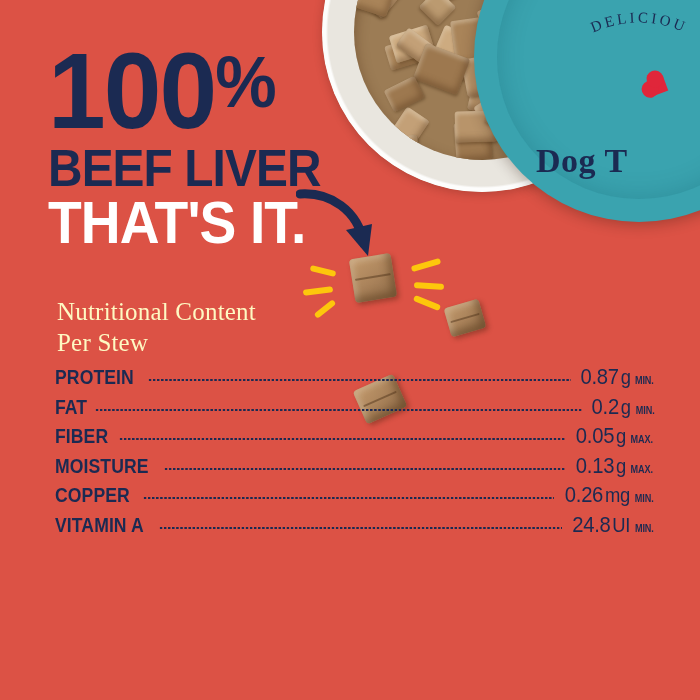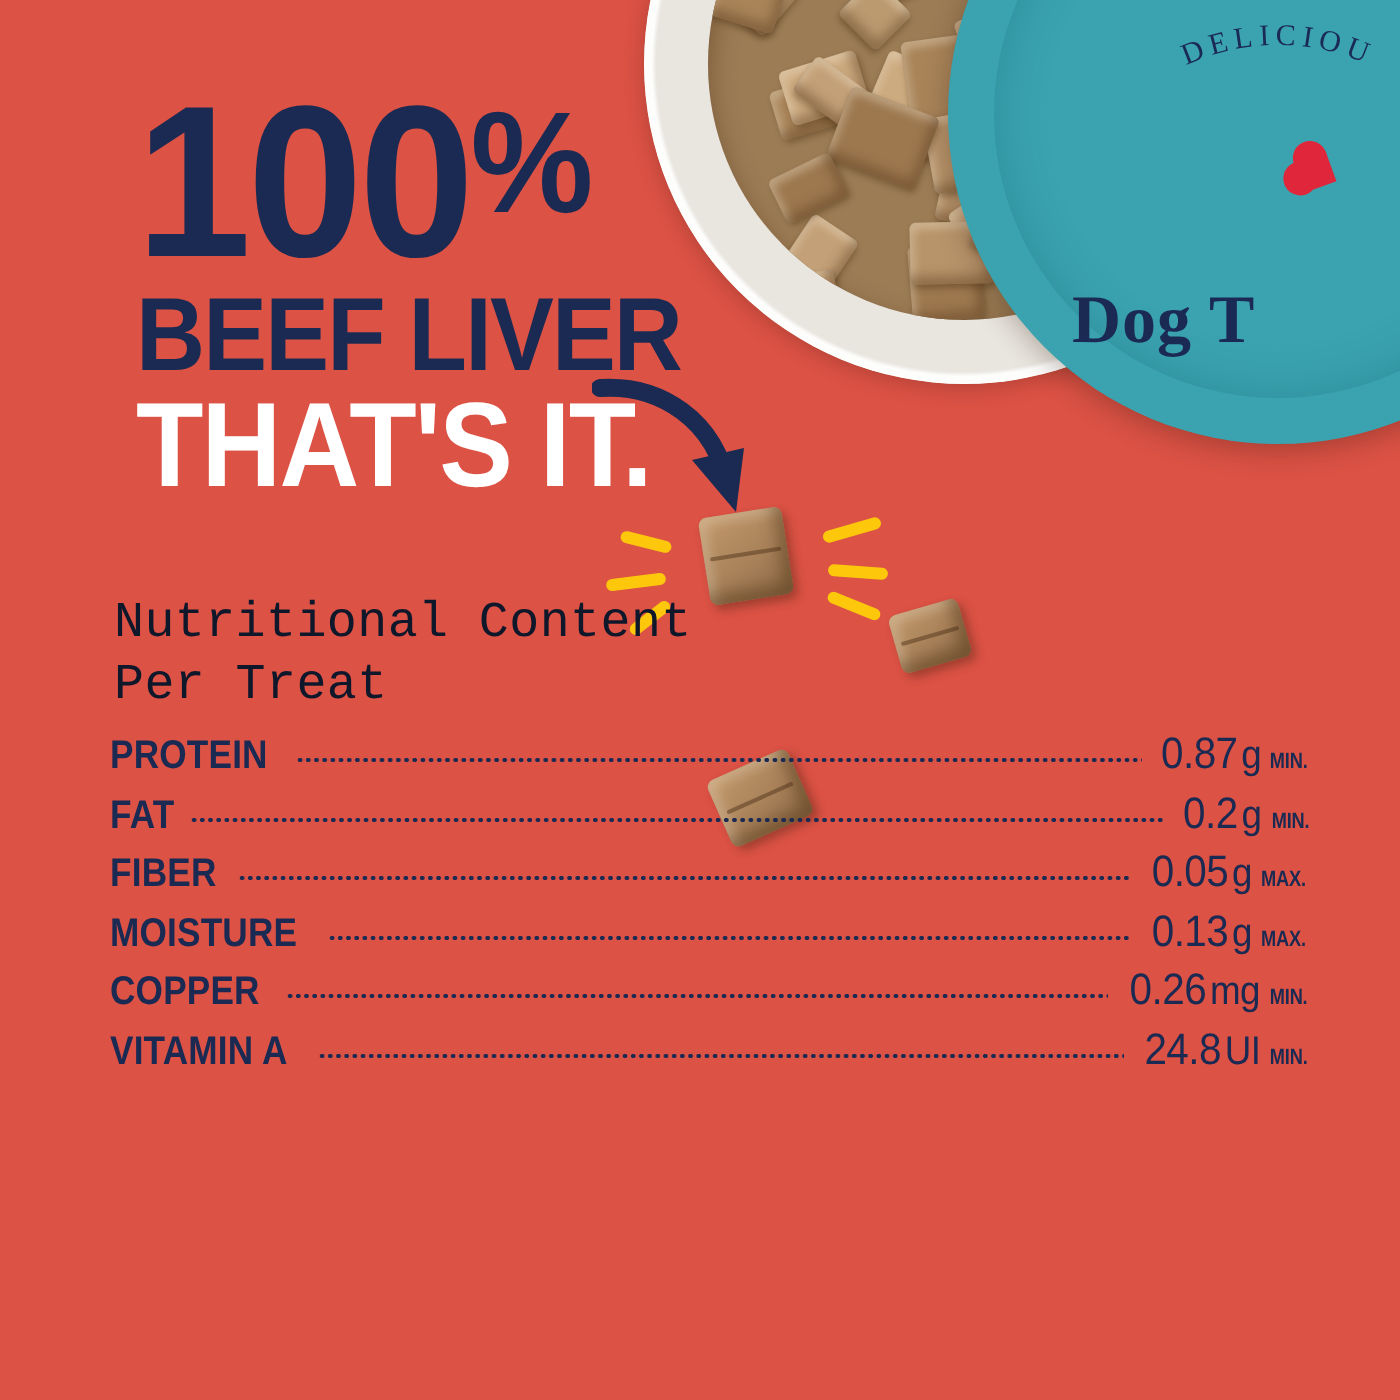--- a/index.html
+++ b/index.html
@@ -74,21 +74,21 @@
   .loose{position:absolute;border-radius:4px;
     background:linear-gradient(150deg,#c39a6c 0%,#a9825a 55%,#8d6a47 100%);
     box-shadow:inset -4px -5px 8px rgba(85,55,25,.5), inset 3px 3px 6px rgba(255,245,225,.3), 2px 3px 5px rgba(70,35,15,.4);}
   .loose:after{content:"";position:absolute;left:8%;top:46%;width:84%;height:2px;background:rgba(70,45,20,.45);border-radius:2px;}
 
   
   .arrow-svg{position:absolute;left:296px;top:186px;width:110px;height:86px;}
   .dash{position:absolute;background:#fdc70c;border-radius:6px;}
 
   
-  .headline{position:absolute;left:68px;top:46px;width:300px;}
+  .headline{position:absolute;left:48px;top:46px;width:300px;}
   .hl-100{
     font-family:"Liberation Sans Narrow","Liberation Sans",sans-serif;
     font-weight:700;font-size:108px;line-height:.84;color:#1b2a52;
     letter-spacing:-2px;transform:scaleX(.96);transform-origin:left top;white-space:nowrap;
   }
   .hl-100 .pct{font-size:72px;vertical-align:top;line-height:1;}
   .hl-beef{
     margin-top:8px;
     font-family:"Liberation Sans Narrow","Liberation Sans",sans-serif;
     font-weight:700;font-size:52px;line-height:.92;color:#1b2a52;
@@ -97,22 +97,22 @@
   .hl-thats{
     margin-top:2px;
     font-family:"Liberation Sans Narrow","Liberation Sans",sans-serif;
     font-weight:700;font-size:60px;line-height:.94;color:#ffffff;
     letter-spacing:-1px;transform:scaleX(.92);transform-origin:left top;white-space:nowrap;
   }
 
   
   .subhead{
     position:absolute;left:57px;top:297px;width:300px;
-    font-family:Liberation Mono, monospace;font-weight:400;font-size:25px;line-height:1.22;
-    color:#0f172a;letter-spacing:.2px;
+    font-family:Liberation Serif, serif;font-weight:400;font-size:25px;line-height:1.22;
+    color:#fef9c3;letter-spacing:.2px;
   }
 
   
   .nutri{position:absolute;left:55px;top:364px;width:600px;}
   .nrow{display:flex;align-items:baseline;height:29.5px;overflow:hidden;}
   .nlabel{
     font-family:"Liberation Sans Narrow","Liberation Sans",sans-serif;
     font-weight:700;font-size:20px;color:#1b2a52;letter-spacing:.1px;
     transform:scaleX(.88);transform-origin:left center;white-space:nowrap;flex:0 0 auto;
   }
@@ -230,21 +230,21 @@
   </div>
 
   <div class="headline">
     <div class="hl-100"><span>100</span><span class="pct">%</span></div>
     <div class="hl-beef">BEEF LIVER</div>
     <div class="hl-thats">THAT'S IT.</div>
   </div>
 
   <div class="subhead">
     <div>Nutritional Content</div>
-    <div>Per Treat</div>
+    <div>Per Stew</div>
   </div>
 
   <div class="nutri" id="nutri-table">
       <div class="nrow">
         <span class="nlabel">PROTEIN</span>
         <span class="leader"></span>
         <span class="nval"><span>0.87</span><span class="nunit">g</span><span class="nqual">MIN.</span></span>
       </div>
       <div class="nrow">
         <span class="nlabel">FAT</span>

